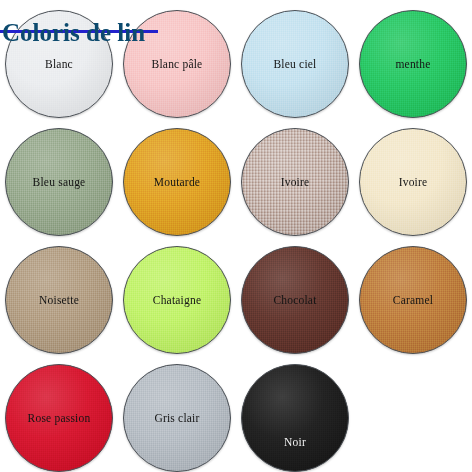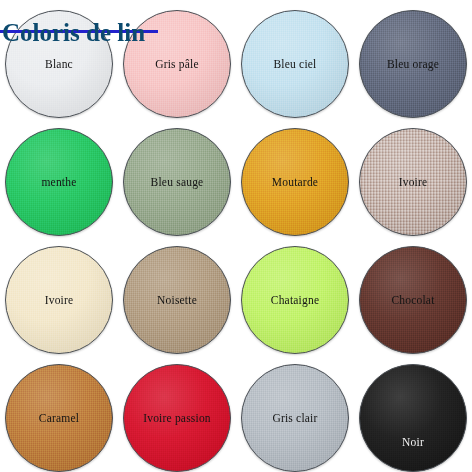--- a/index.html
+++ b/index.html
@@ -137,34 +137,29 @@
 <h1 id="page-title" style="color: #0c4a6e;">Coloris de lin</h1>
 
 <div id="swatch-grid">
     <div class="swatch-cell">
       <div class="swatch-circle" style="background-color: rgb(234, 236, 239);">
         <span class="swatch-label">Blanc</span>
       </div>
     </div>
     <div class="swatch-cell">
       <div class="swatch-circle" style="background-color: rgb(247, 196, 196);">
-        <span class="swatch-label">Gris pâle</span>
+        <span class="swatch-label">Blanc pâle</span>
       </div>
     </div>
     <div class="swatch-cell">
       <div class="swatch-circle" style="background-color: rgb(194, 225, 239);">
         <span class="swatch-label">Bleu ciel</span>
       </div>
     </div>
     <div class="swatch-cell">
-      <div class="swatch-circle" style="background-color: rgb(92, 100, 120);">
-        <span class="swatch-label">Bleu orage</span>
-      </div>
-    </div>
-    <div class="swatch-cell">
       <div class="swatch-circle" style="background-color: #22c55e;">
         <span class="swatch-label">menthe</span>
       </div>
     </div>
     <div class="swatch-cell">
       <div class="swatch-circle" style="background-color: rgb(148, 167, 138);">
         <span class="swatch-label">Bleu sauge</span>
       </div>
     </div>
     <div class="swatch-cell">
@@ -197,21 +192,21 @@
         <span class="swatch-label">Chocolat</span>
       </div>
     </div>
     <div class="swatch-cell">
       <div class="swatch-circle" style="background-color: rgb(188, 120, 56);">
         <span class="swatch-label">Caramel</span>
       </div>
     </div>
     <div class="swatch-cell">
       <div class="swatch-circle" style="background-color: rgb(212, 16, 40);">
-        <span class="swatch-label">Ivoire passion</span>
+        <span class="swatch-label">Rose passion</span>
       </div>
     </div>
     <div class="swatch-cell">
       <div class="swatch-circle" style="background-color: rgb(179, 186, 194);">
         <span class="swatch-label">Gris clair</span>
       </div>
     </div>
     <div class="swatch-cell">
       <div class="swatch-circle" style="background-color: rgb(25, 25, 25);">
         <span class="swatch-label light-text">Noir</span>

